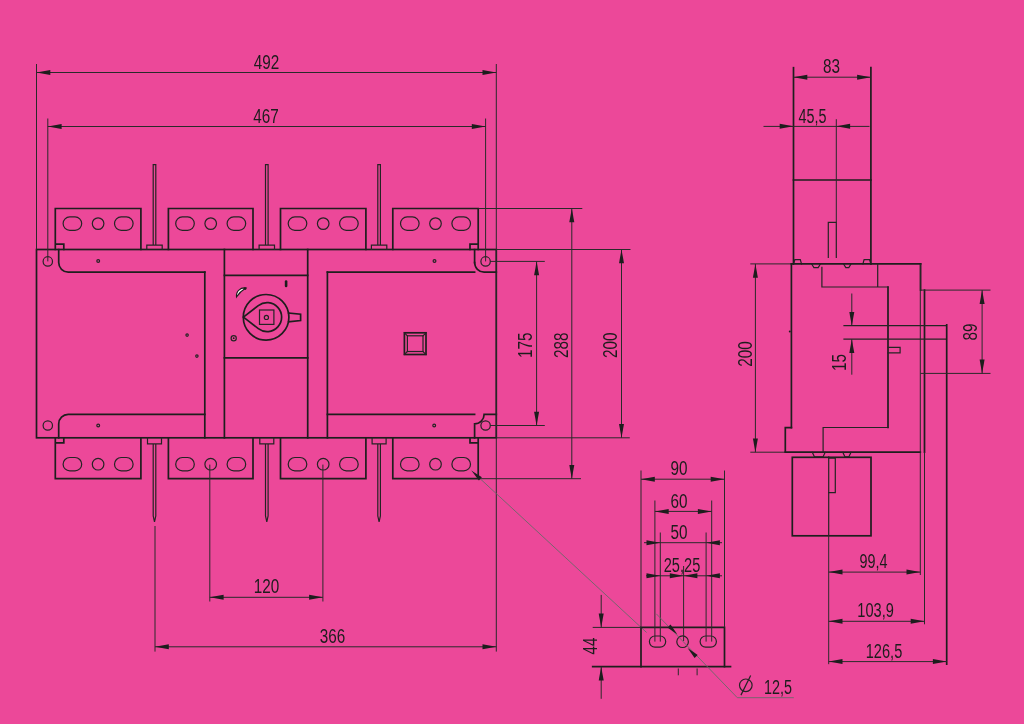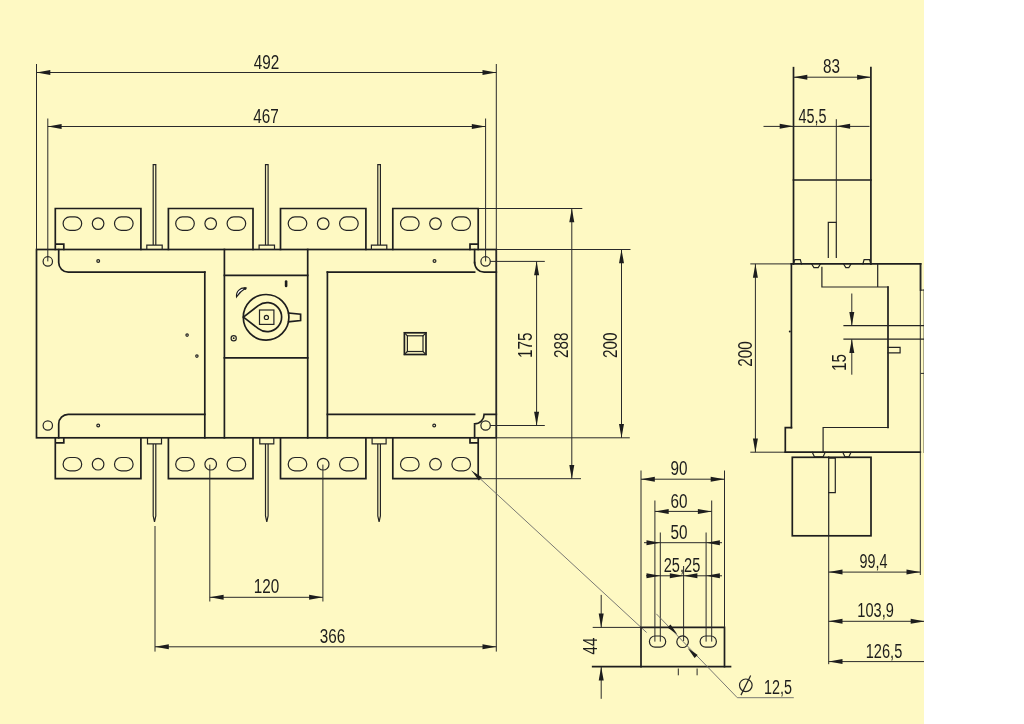--- a/index.html
+++ b/index.html
@@ -1,16 +1,16 @@
 <!DOCTYPE html>
 <html><head>
 <meta charset="utf-8">
 <style>
   html,body{margin:0;padding:0;background:#fff;}
-  .wrap{width:924px;height:724px;position:relative;background:#fef9c3;overflow:hidden;}
+  .wrap{width:1024px;height:724px;position:relative;background:#ec4899;overflow:hidden;}
   svg{display:block;}
   text{font-family:"Liberation Sans", sans-serif;fill:#1d1d1d;}
 </style>
 </head>
 <body>
 <div class="wrap">
 <svg width="1024" height="724" viewBox="0 0 1024 724">
 <style>
  .o{stroke:#1e1e1e;stroke-width:1.7;fill:none;stroke-linecap:square;}
  .o2{stroke:#242424;stroke-width:1.2;fill:none;stroke-linecap:square;}

